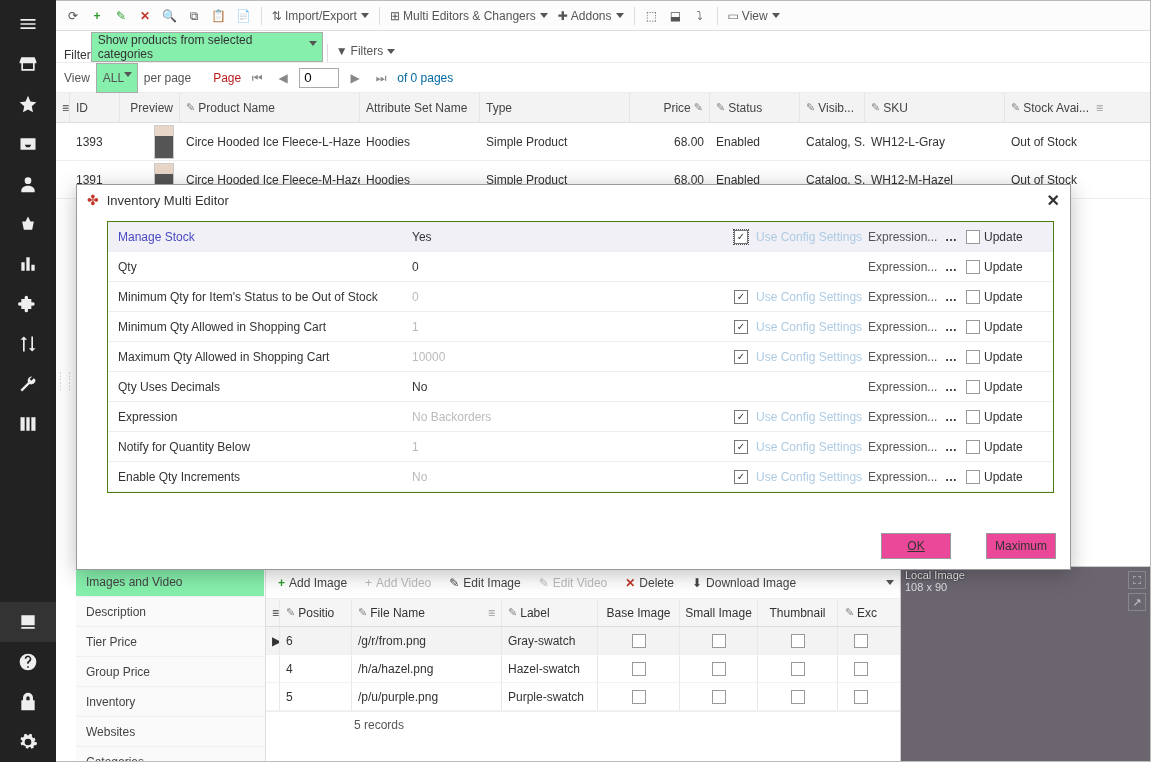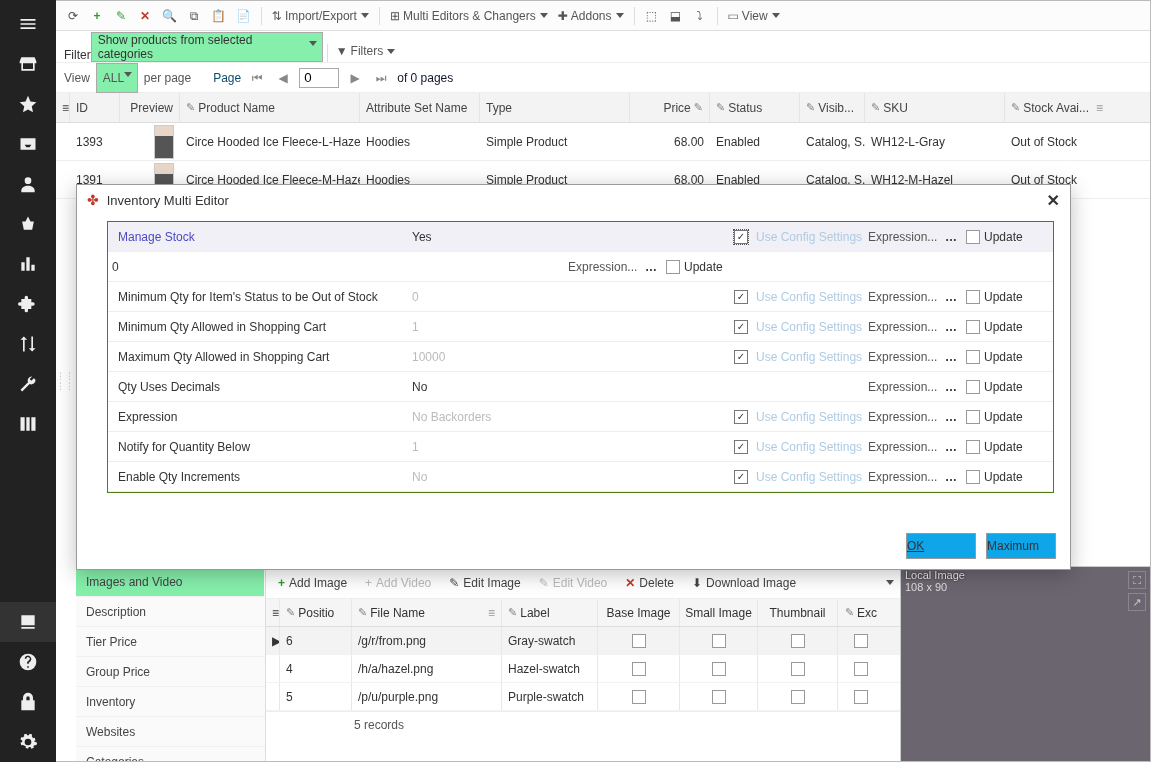--- a/index.html
+++ b/index.html
@@ -95,21 +95,21 @@
 .mt-value.disabled { color: #bbb; }
 .mt-chk-wrap { width: 30px; display: flex; justify-content: center; }
 .mt-chk { width: 14px; height: 14px; border: 1px solid #777; display: inline-flex; align-items: center; justify-content: center; font-size: 10px; color: #333; background: #fff;}
 .mt-bold-chk { outline: 1px dotted #555; }
 .mt-config { width: 112px; color: #aecbe4; font-size: 12px;}
 .mt-expr { width: 72px; color: #555; overflow: hidden; text-overflow: ellipsis; white-space: nowrap;}
 .mt-dots { width: 22px; color: #333; font-weight: bold; cursor: pointer; text-align:center;}
 .mt-upd-chk { width: 22px; display:flex; justify-content:center;}
 .mt-upd { width: 50px; color: #333;}
 .modal-footer { height: 46px; display: flex; align-items: center; justify-content: flex-end; gap: 10px; padding: 0 14px; }
-.modal-btn { min-width: 70px; height: 26px; border: 1px solid #999; background: #0ea5e9; display: inline-flex; align-items: center; cursor: pointer; }
+.modal-btn { min-width: 70px; height: 26px; border: 1px solid #999; background: #ec4899; display: inline-flex; align-items: center; justify-content: center; cursor: pointer; margin-left: 25px; }
 .modal-btn.primary { text-decoration: underline; }
 
 .drag-handle { position: absolute; left: 0; top: 365px; width: 18px; height: 30px; color:#bbb; font-size:9px; display:flex; align-items:center; justify-content:center; flex-direction:column;}
 </style>
 </head>
 <body>
 
 <div class="sidebar">
   <div class="sb-icon">
       <svg viewBox="0 0 24 24">
@@ -244,27 +244,27 @@
   </div>
 
   <div class="pager-row">
     <span>View</span>
     <span class="select-box" style="width:42px;">
       <span>ALL</span>
       <span class="sel-caret"></span>
     </span>
     <span>per page</span>
     <span style="width:10px;"></span>
-    <span style="color:#0c4a6e;">Page</span>
+    <span style="color:#b91c1c;">Page</span>
     <span class="pg-btn">⏮</span>
     <span class="pg-btn">◀</span>
     <input class="pg-input" value="0" style="">
     <span class="pg-btn">▶</span>
     <span class="pg-btn">⏭</span>
-    <span style="color:#0f172a;">of 0 pages</span>
+    <span style="color:#0369a1;">of 0 pages</span>
   </div>
 
   <div class="grid-header">
     <div class="gh-cell c-handle">≡</div>
     <div class="gh-cell c-id">
         <span>ID</span>
       </div>
     <div class="gh-cell c-preview">
         <span>Preview</span>
       </div>
@@ -488,20 +488,21 @@
           </div>
           <div class="mt-config">Use Config Settings</div>
           <div class="mt-expr">Expression...</div>
           <div class="mt-dots">…</div>
           <div class="mt-upd-chk">
             <span class="chk"></span>
           </div>
           <div class="mt-upd">Update</div>
         </div>
         <div class="mt-row">
+          <div class="mt-label">Qty</div>
           <div class="mt-value">0</div>
           <div class="mt-chk-wrap"></div>
           <div class="mt-config"></div>
           <div class="mt-expr">Expression...</div>
           <div class="mt-dots">…</div>
           <div class="mt-upd-chk">
             <span class="chk"></span>
           </div>
           <div class="mt-upd">Update</div>
         </div>

